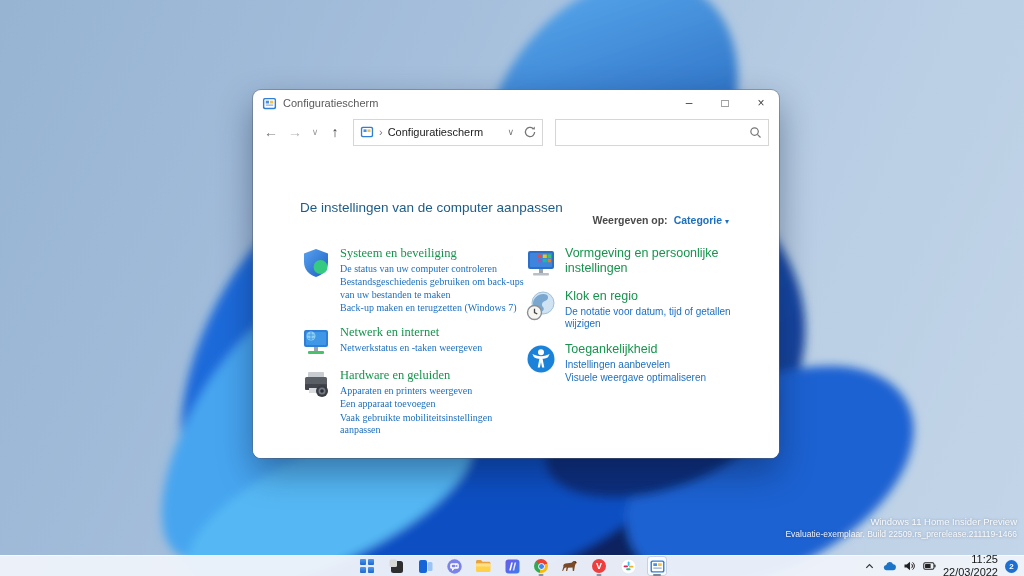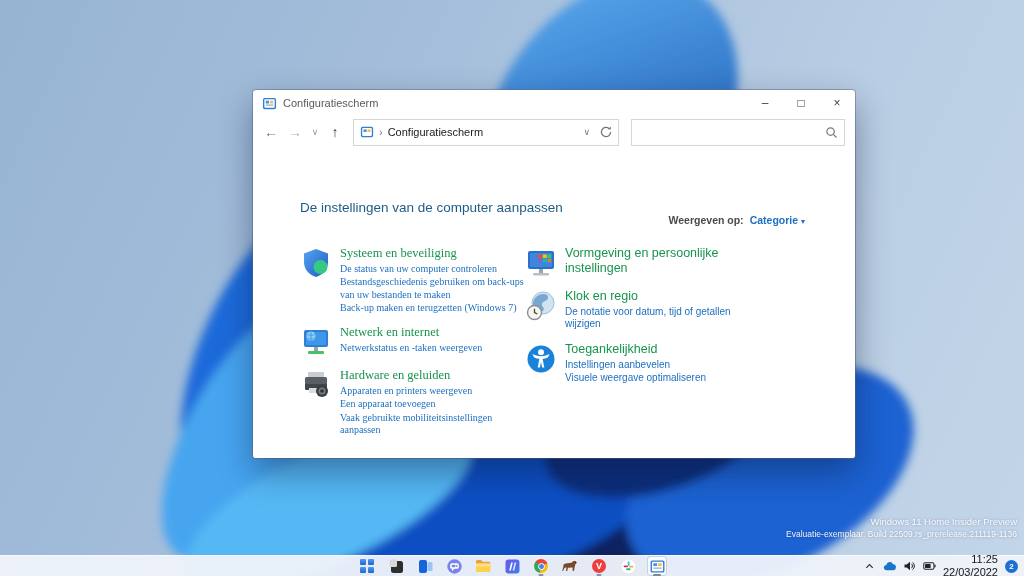--- a/index.html
+++ b/index.html
@@ -9,21 +9,21 @@
   .desktop{position:absolute;inset:0;background:linear-gradient(115deg,#97b4d3 0%,#a4bedb 35%,#b9cee4 70%,#c3d5e8 100%);}
   .desktop svg{position:absolute;inset:0;}
 
   
   .watermark{position:absolute;right:7px;top:516px;text-align:right;color:rgba(255,255,255,.92);
     text-shadow:0 0 3px rgba(20,40,90,.35);line-height:1.35;}
   .watermark .l1{font-size:9.5px;}
   .watermark .l2{font-size:8.5px;}
 
   
-  .window{position:absolute;left:253px;top:90px;width:602px;height:368px;background:#fff;border-radius:3px;
+  .window{position:absolute;left:253px;top:90px;width:526px;height:368px;background:#fff;border-radius:8px;
     box-shadow:0 14px 34px rgba(10,25,60,.42),0 0 0 1px rgba(110,120,135,.55);display:flex;flex-direction:column;overflow:hidden;justify-content:flex-end;}
   .titlebar{height:26px;display:flex;align-items:center;padding:0 0 0 9px;flex:none;}
   .titlebar .app-ico{width:15px;height:15px;margin-right:6px;flex:none;}
   .titlebar .t-title{font-size:11px;color:#5a5a5a;flex:1;}
   .win-btns{display:flex;height:100%;}
   .win-btn{width:36px;height:100%;display:flex;align-items:center;justify-content:center;font-size:12px;color:#444;cursor:default;}
 
   .navbar{height:32px;display:flex;align-items:center;padding:0 10px 0 8px;gap:4px;flex:none;}
   .nav-glyph{font-size:14px;color:#777;width:20px;text-align:center;}
   .nav-glyph.dim{color:#b5b5b5;}
@@ -107,21 +107,21 @@
       <ellipse cx="470" cy="505" rx="205" ry="82" fill="#1253c8" opacity="0.95" transform="rotate(-15 470 505)"></ellipse>
       <ellipse cx="330" cy="505" rx="155" ry="56" fill="#55b8f4" transform="rotate(-25 330 505)"></ellipse>
       <ellipse cx="770" cy="475" rx="155" ry="92" fill="#1e62d2" transform="rotate(-28 770 475)"></ellipse>
       <ellipse cx="660" cy="430" rx="120" ry="60" fill="#0a2f7c" transform="rotate(-18 660 430)"></ellipse>
     </g>
   </svg>
 </div>
 
 <div class="watermark">
   <div class="l1">Windows 11 Home Insider Preview</div>
-  <div class="l2">Evaluatie-exemplaar. Build 22509.rs_prerelease.211119-1136</div>
+  <div class="l2">Evaluatie-exemplaar. Build 22509.rs_prerelease.211119-1466</div>
 </div>
 
 <div class="window">
 
   <div class="titlebar">
     <svg class="app-ico" viewBox="0 0 16 16">
       <rect x="1" y="2" width="14" height="12" rx="2" fill="#2f7fd6"></rect>
       <rect x="2.5" y="3.5" width="11" height="9" rx="1" fill="#fff"></rect>
       <rect x="4" y="5" width="3.5" height="3" fill="#4b8fe0"></rect>
       <rect x="8.5" y="5" width="3.5" height="3" fill="#f2c14e"></rect>

